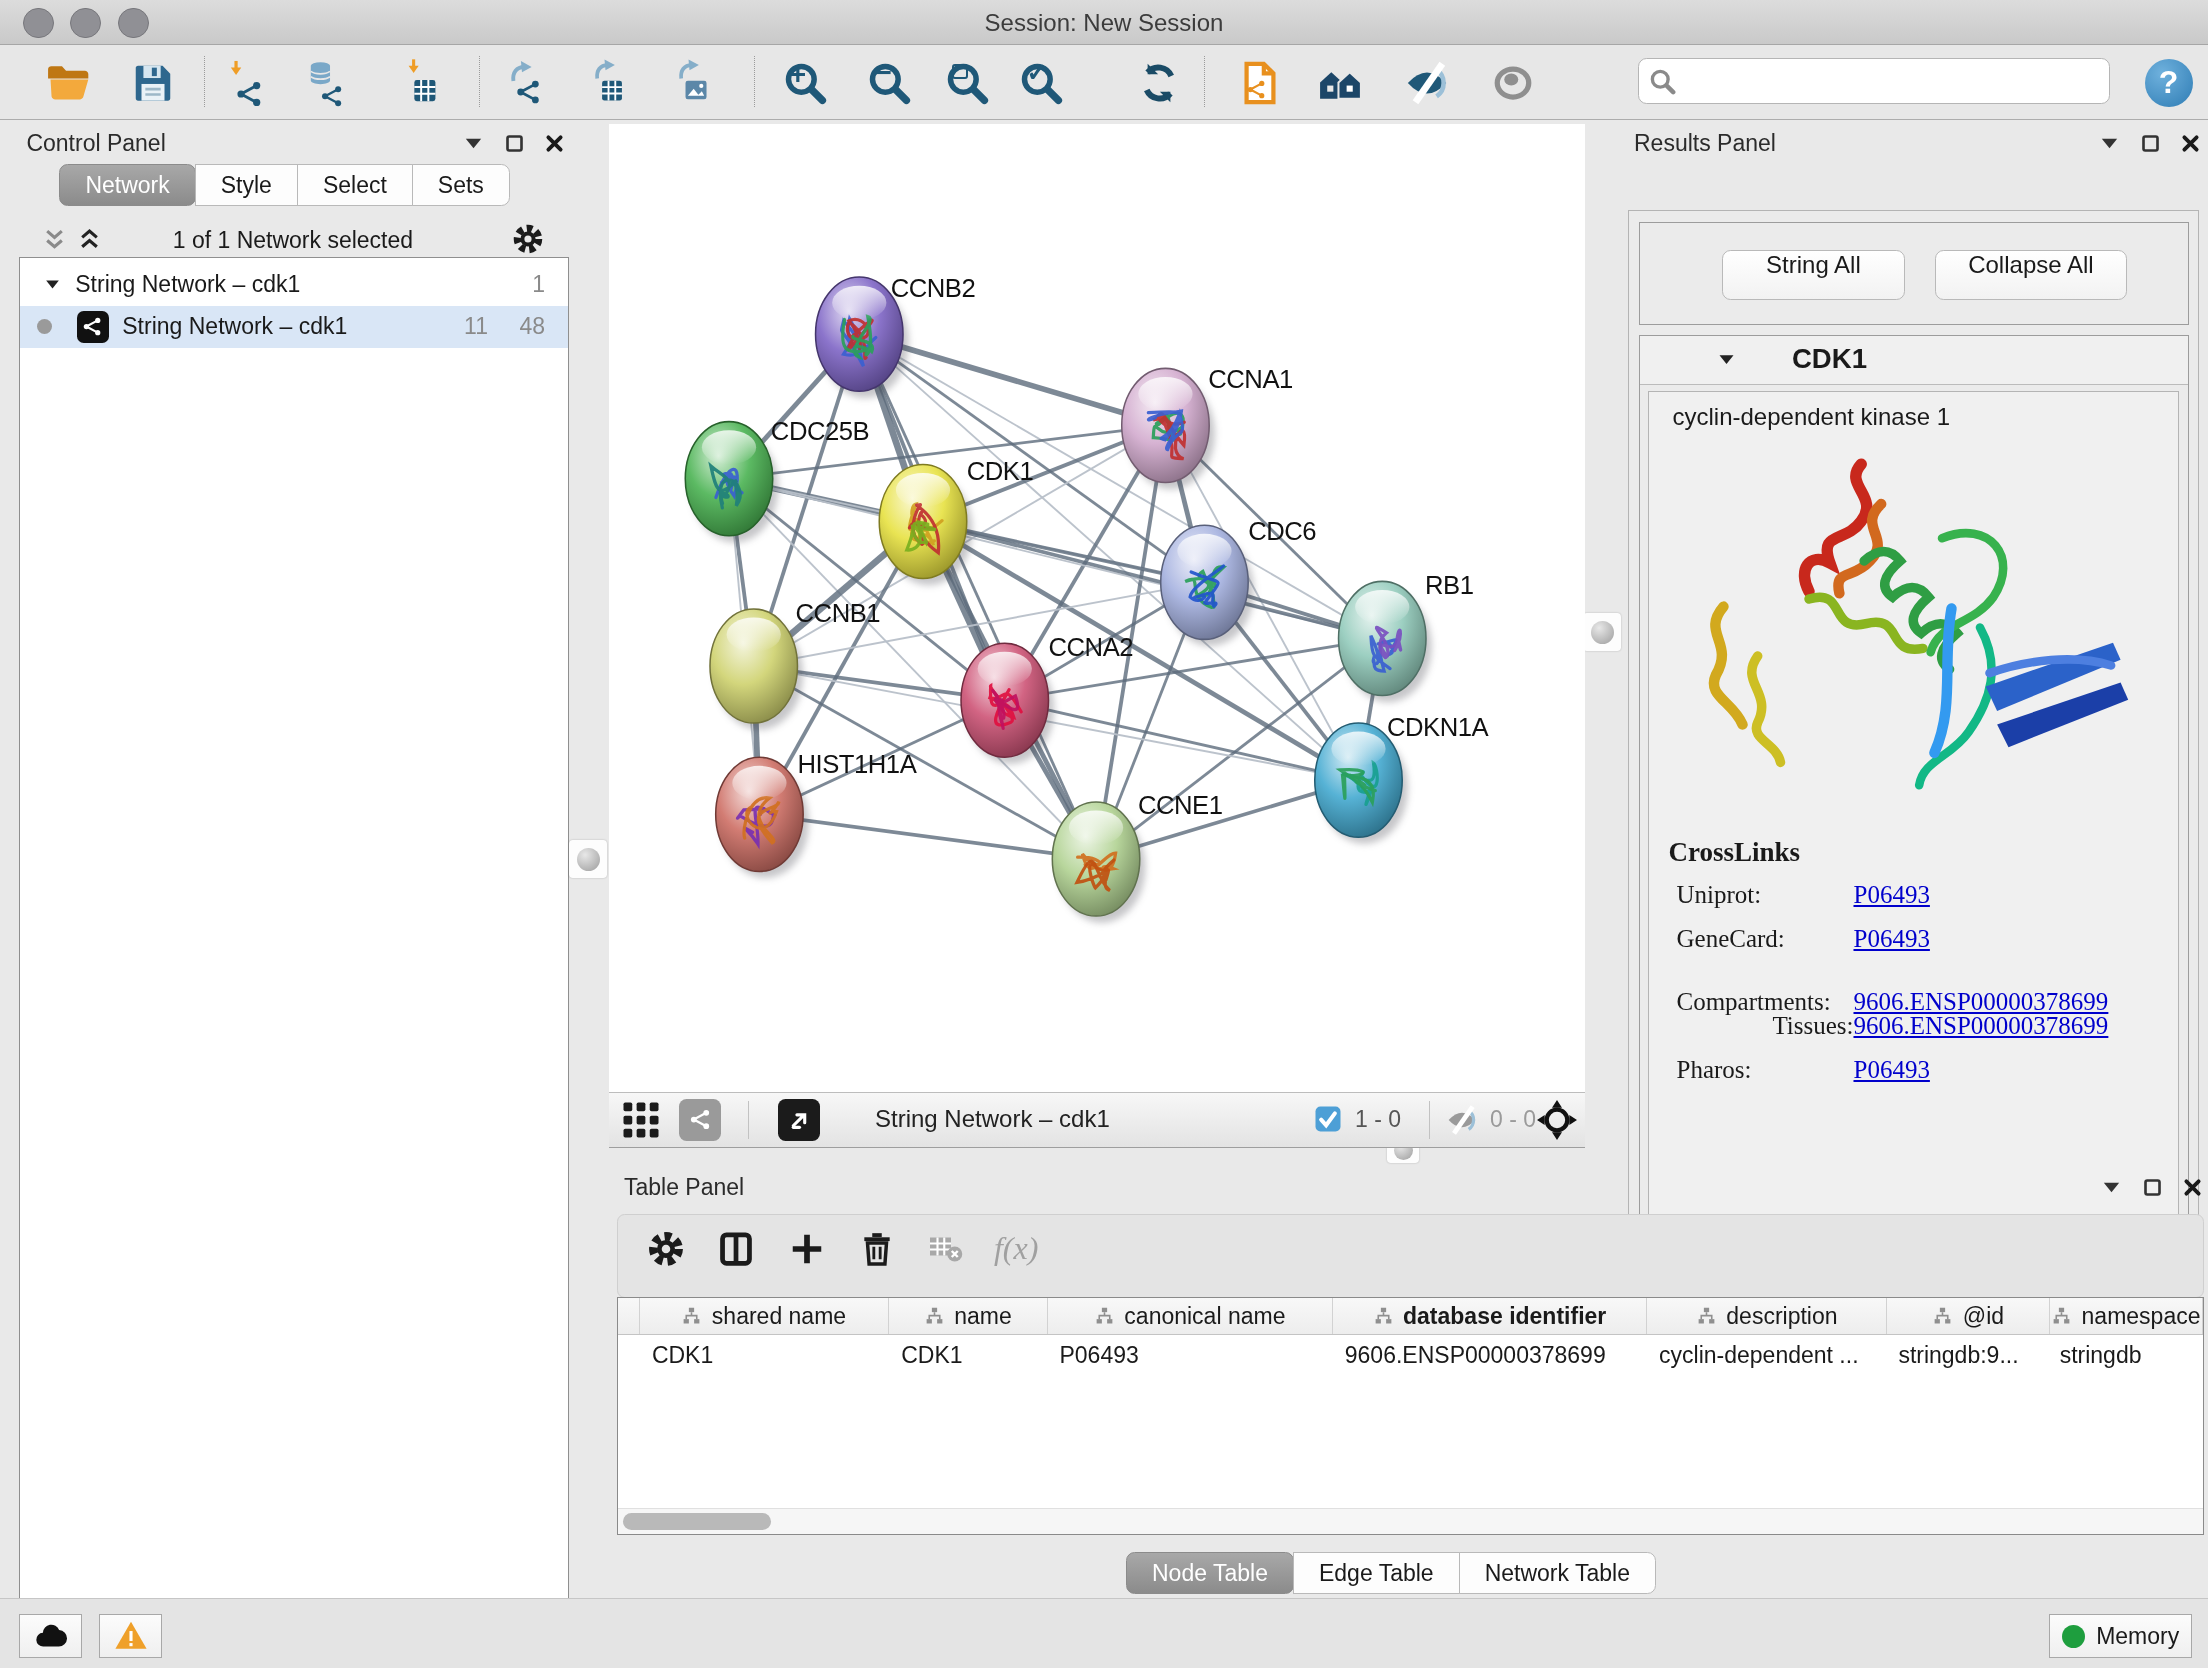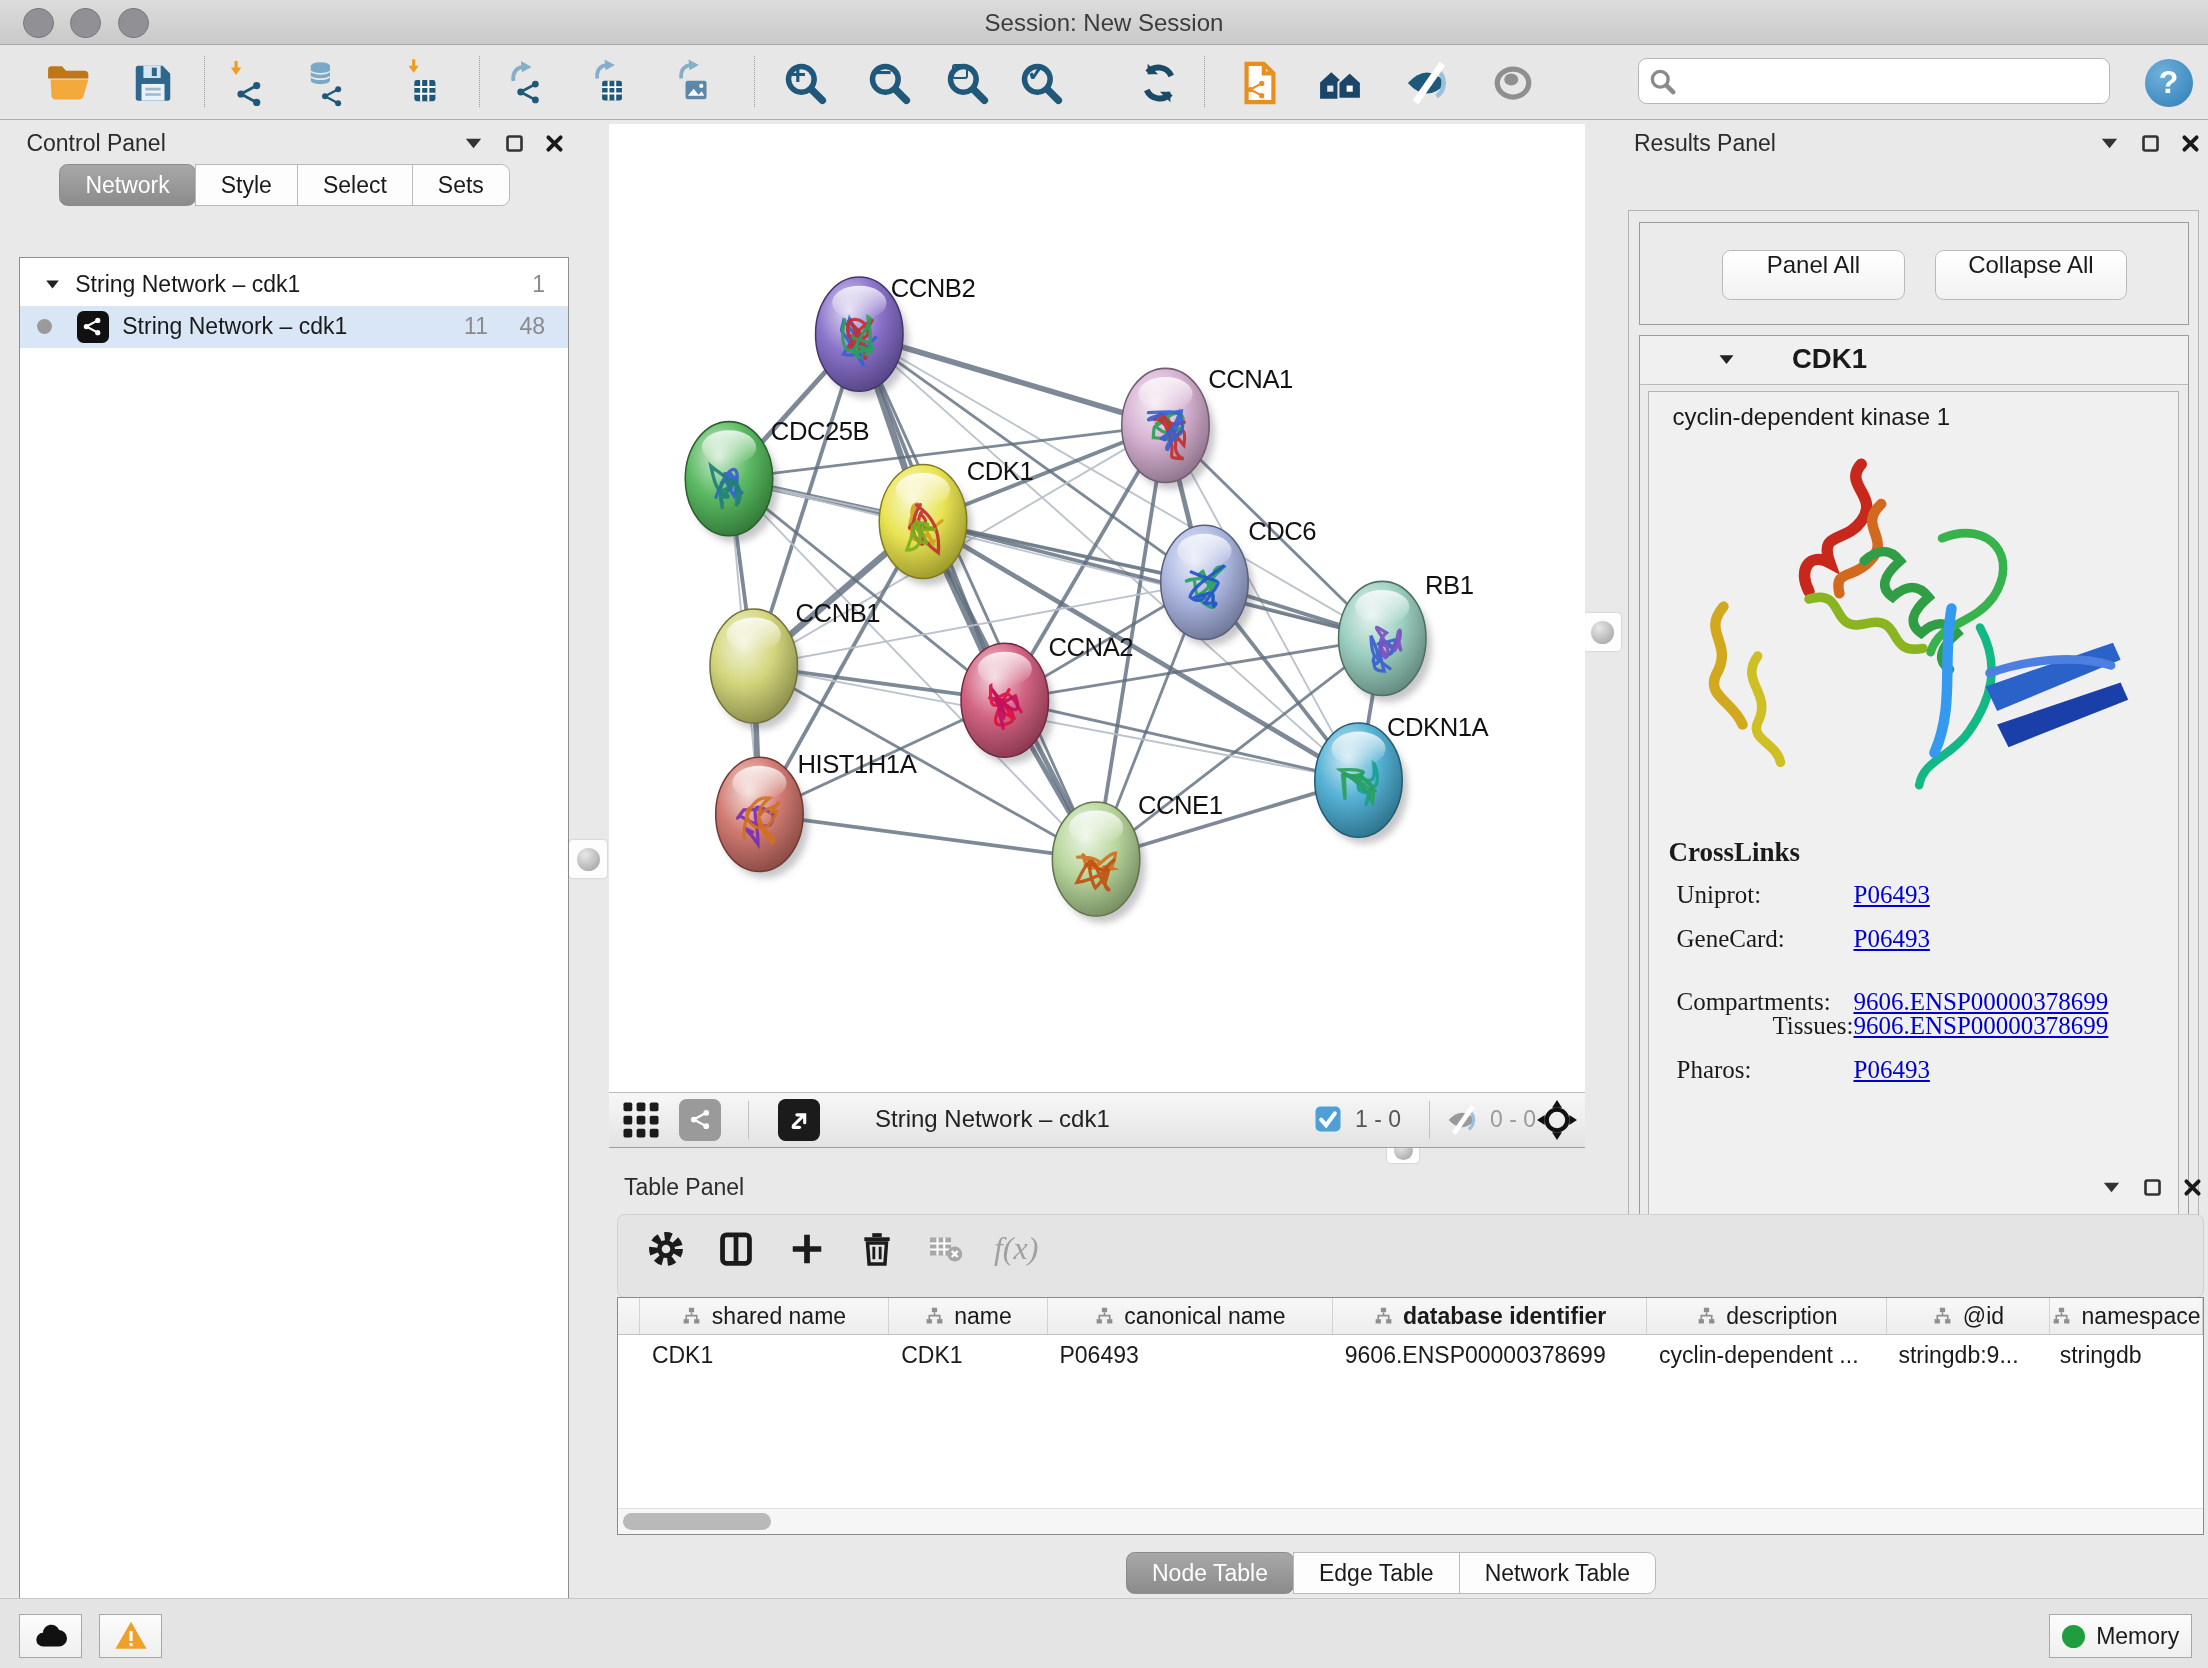--- a/index.html
+++ b/index.html
@@ -388,20 +388,32 @@
     <svg class="ic" width="21" height="21" style="color:#1a1a1a" viewBox="0 0 22 22">
         <use href="#s-x"></use>
       </svg>
   </div>
   <div id="cp-tabs">
       <div class="tab first sel">Network</div>
       <div class="tab">Style</div>
       <div class="tab">Select</div>
       <div class="tab last">Sets</div>
     </div>
+  <div id="cp-statusrow">
+    <svg class="ic abs" width="25" height="25" style="left:13.3px;top:7.6px;color:#8a8a8a" viewBox="0 0 26 26">
+        <use href="#s-chev2down"></use>
+      </svg>
+    <svg class="ic abs" width="25" height="25" style="left:49px;top:7.6px;color:#222" viewBox="0 0 26 26">
+        <use href="#s-chev2up"></use>
+      </svg>
+    <div class="abs" style="left:86px;right:86px;top:7.6px;text-align:center;font-size:23px">1 of 1 Network selected</div>
+    <svg class="ic abs" width="32" height="32" style="right:13.3px;top:3.8px;color:#1b1b1b" viewBox="0 0 34 34">
+        <use href="#s-gear"></use>
+      </svg>
+  </div>
   <div id="cp-list">
     <div class="tree-row" id="tree-root" style="margin-top:5.7px">
       <svg class="ic" width="19" height="19" style="margin:0 13.3px 0 23px;color:#222" viewBox="0 0 20 20">
           <use href="#s-tridown"></use>
         </svg>
       <span>String Network – cdk1</span>
       <span class="cnt" style="position:absolute;right:23px">1</span>
     </div>
     <div class="tree-row" id="tree-child">
       <span style="width:15px;height:15px;border-radius:50%;background:#9a9a9a;margin:0 25px 0 17px"></span>
@@ -682,21 +694,21 @@
       </svg>
     <svg class="ic" width="21" height="21" style="color:#333" viewBox="0 0 22 22">
         <use href="#s-square"></use>
       </svg>
     <svg class="ic" width="21" height="21" style="color:#1a1a1a" viewBox="0 0 22 22">
         <use href="#s-x"></use>
       </svg>
   </div>
   <div id="rp-outer">
     <div id="rp-btnbox">
-      <div class="rbtn" style="left:82px;width:181px">Panel All</div>
+      <div class="rbtn" style="left:82px;width:181px">String All</div>
       <div class="rbtn" style="left:295px;width:190px">Collapse All</div>
     </div>
     <div id="rp-section">
       <div id="rp-sec-head">
         <svg class="ic abs" width="21" height="21" style="left:76px;top:13.3px;color:#222" viewBox="0 0 22 22">
             <use href="#s-tridown"></use>
           </svg>
         <div class="abs" style="left:152px;top:6.7px;font-size:27.6px;font-weight:bold">CDK1</div>
       </div>
       <div id="rp-content">

